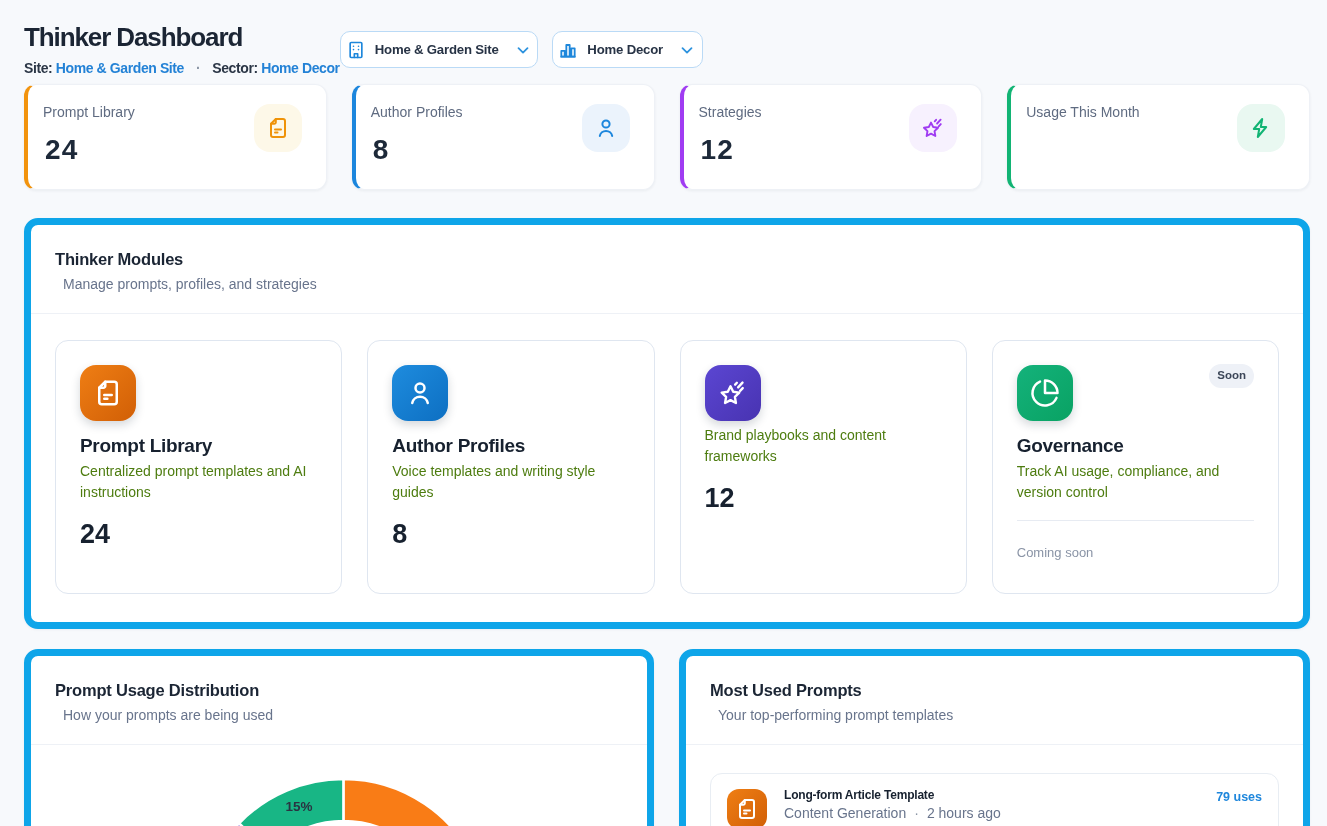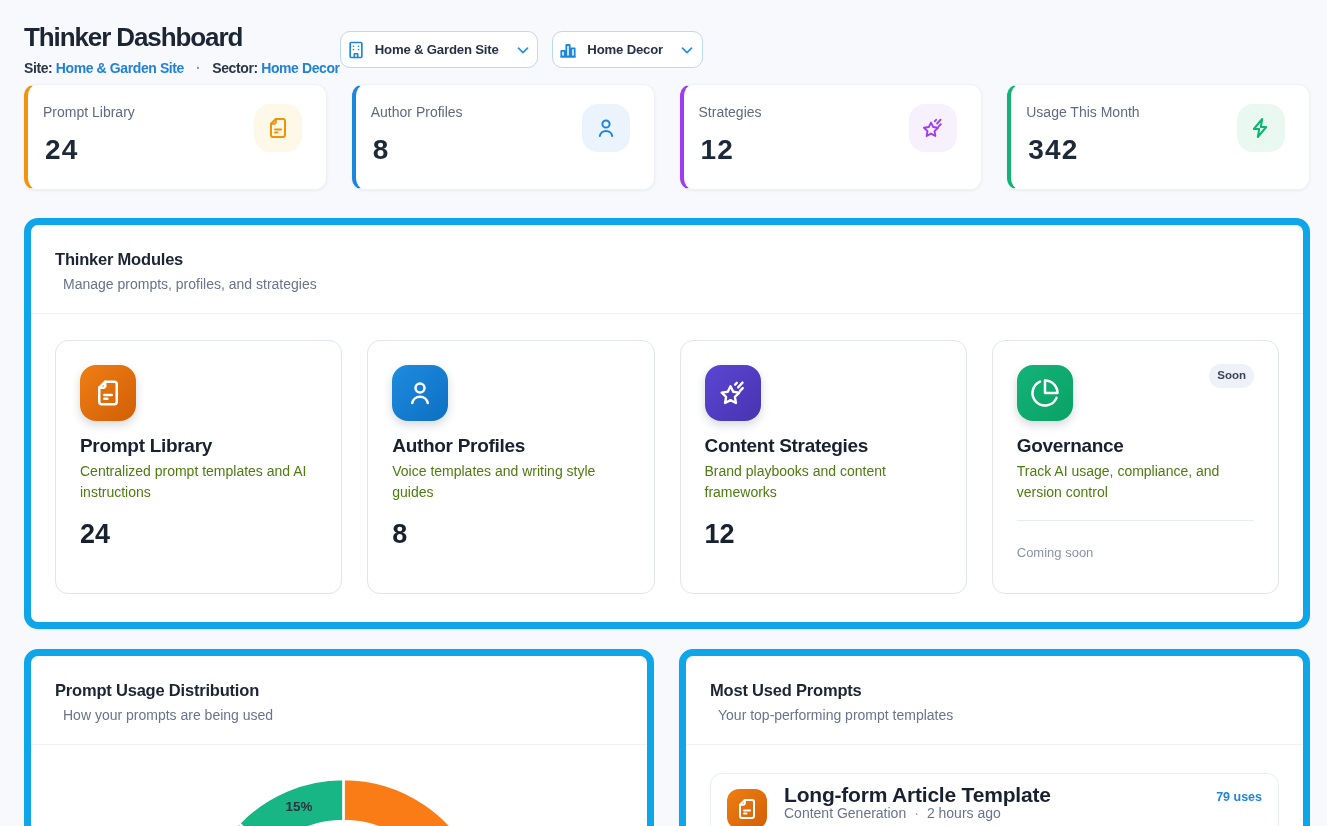--- a/index.html
+++ b/index.html
@@ -76,21 +76,21 @@
 .chartwrap { position:relative; height:98px; }
 .chartwrap svg { position:absolute; left:0; top:0; }
 
 .items { padding:28px 24px 24px; }
 .item { display:flex; border:1px solid #e8edf3; border-radius:12px;
   padding:15px 16px; height:76px; }
 .item .iic { width:40px; height:40px; border-radius:12px; flex:none;
   display:flex; align-items:center; justify-content:center;
   background:linear-gradient(135deg,#ef7e14,#d15f06); }
 .item .ibody { margin-left:17px; flex:1; margin-top:-4px; }
-.item .it { font-size:21px; font-weight:700; color:#17212f; line-height:20px; letter-spacing:-0.2px; }
+.item .it { font-size:12px; font-weight:700; color:#17212f; line-height:20px; letter-spacing:-0.2px; }
 .item .is { margin-top:0; font-size:14px; color:#68748c; line-height:16px; }
 .item .is .d { color:#8b95a5; margin:0 8px; }
 .item .iu { font-size:12.5px; font-weight:700; color:#1f87dc; margin-top:1px; }
 </style>
 </head>
 <body>
 <div class="page">
   <div class="hdr">
     <div>
       <h1>Thinker Dashboard</h1>
@@ -148,21 +148,20 @@
       <div class="n">12</div>
       <div class="ic">
           <svg width="24" height="24" viewBox="0 0 24 24" fill="none" stroke="#a03cf2" stroke-width="1.9" stroke-linecap="round" stroke-linejoin="round">
             <path d="M10.00 6.60 L12.17 11.01 L17.04 11.71 L13.52 15.14 L14.35 19.99 L10.00 17.70 L5.65 19.99 L6.48 15.14 L2.96 11.71 L7.83 11.01 Z"></path>
             <path d="M13.7 5.3l1.4-1.5M16.1 7.5l3.5-3.8M17.7 10.3l2.1-2.2"></path>
           </svg>
         </div>
     </div>
     <div class="stat g">
       <div class="t">Usage This Month</div>
-      <div class="n">342</div>
       <div class="ic">
           <svg width="24" height="24" viewBox="0 0 24 24" fill="none" stroke="#12b474" stroke-width="2" stroke-linecap="round" stroke-linejoin="round">
             <path d="M13.2 3L4.8 13h5.4l-1.4 8 8.4-10h-5.4z"></path>
           </svg>
         </div>
     </div>
   </div>
 
   <div class="panel modules">
     <div class="phead">
@@ -193,21 +192,20 @@
         <div class="md">Voice templates and writing style guides</div>
         <div class="mc">8</div>
       </div>
       <div class="mod">
         <div class="mic g3">
             <svg width="30" height="30" viewBox="0 0 24 24" fill="none" stroke="#fff" stroke-width="1.9" stroke-linecap="round" stroke-linejoin="round">
               <path d="M10.00 6.60 L12.17 11.01 L17.04 11.71 L13.52 15.14 L14.35 19.99 L10.00 17.70 L5.65 19.99 L6.48 15.14 L2.96 11.71 L7.83 11.01 Z"></path>
               <path d="M13.7 5.3l1.4-1.5M16.1 7.5l3.5-3.8M17.7 10.3l2.1-2.2"></path>
             </svg>
           </div>
-        <div class="mt">Content Strategies</div>
         <div class="md">Brand playbooks and content frameworks</div>
         <div class="mc">12</div>
       </div>
       <div class="mod">
         <div class="mic g4">
             <svg width="30" height="30" viewBox="0 0 24 24" fill="none" stroke="#fff" stroke-width="2" stroke-linecap="round" stroke-linejoin="round">
               <path d="M21.21 15.89A10 10 0 1 1 8 2.83"></path>
               <path d="M22 12A10 10 0 0 0 12 2v10z"></path>
             </svg>
           </div>

